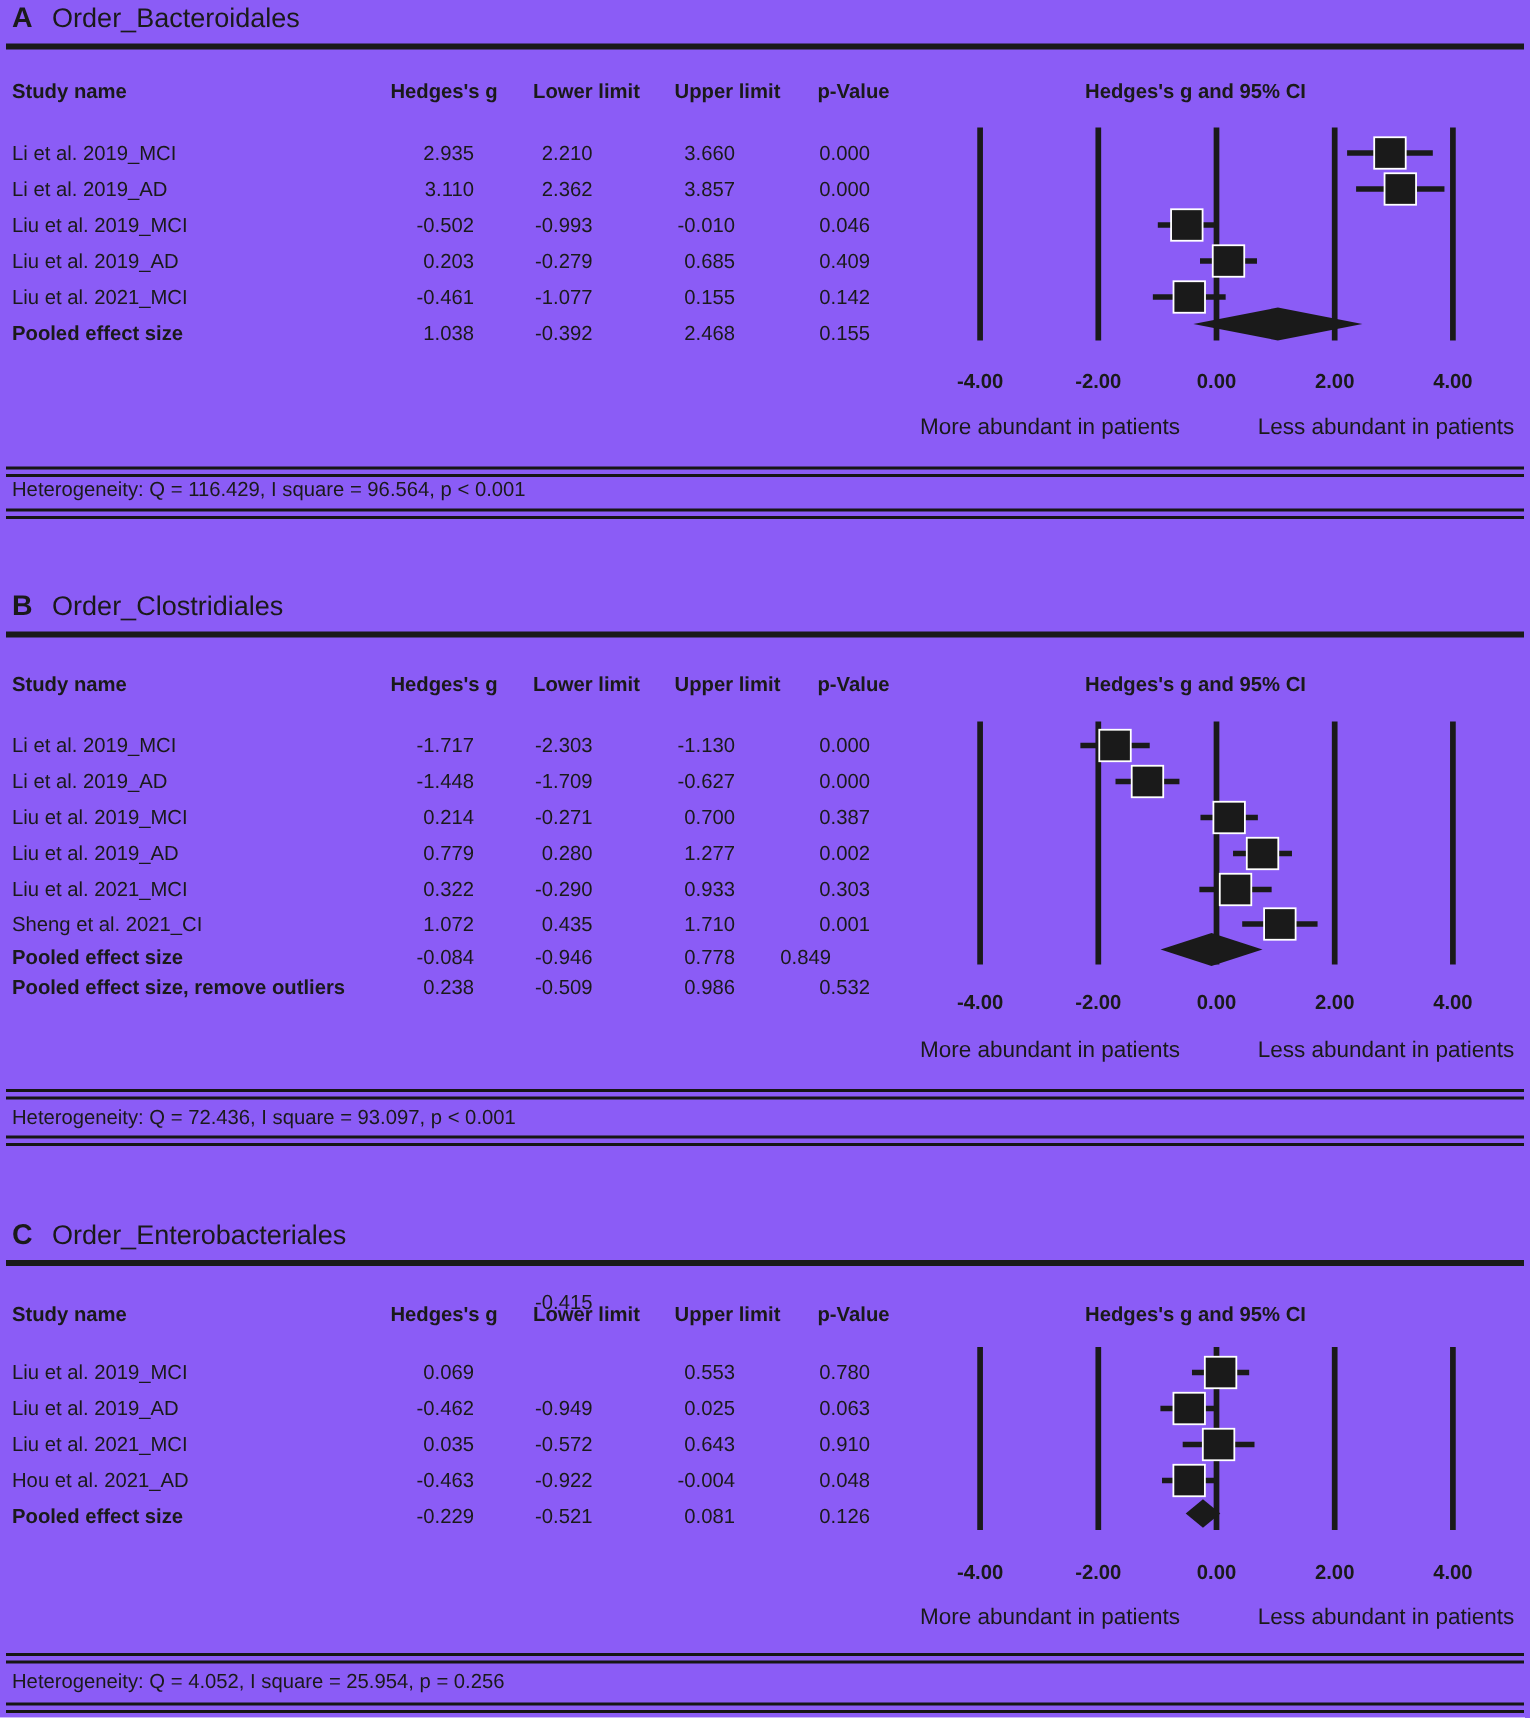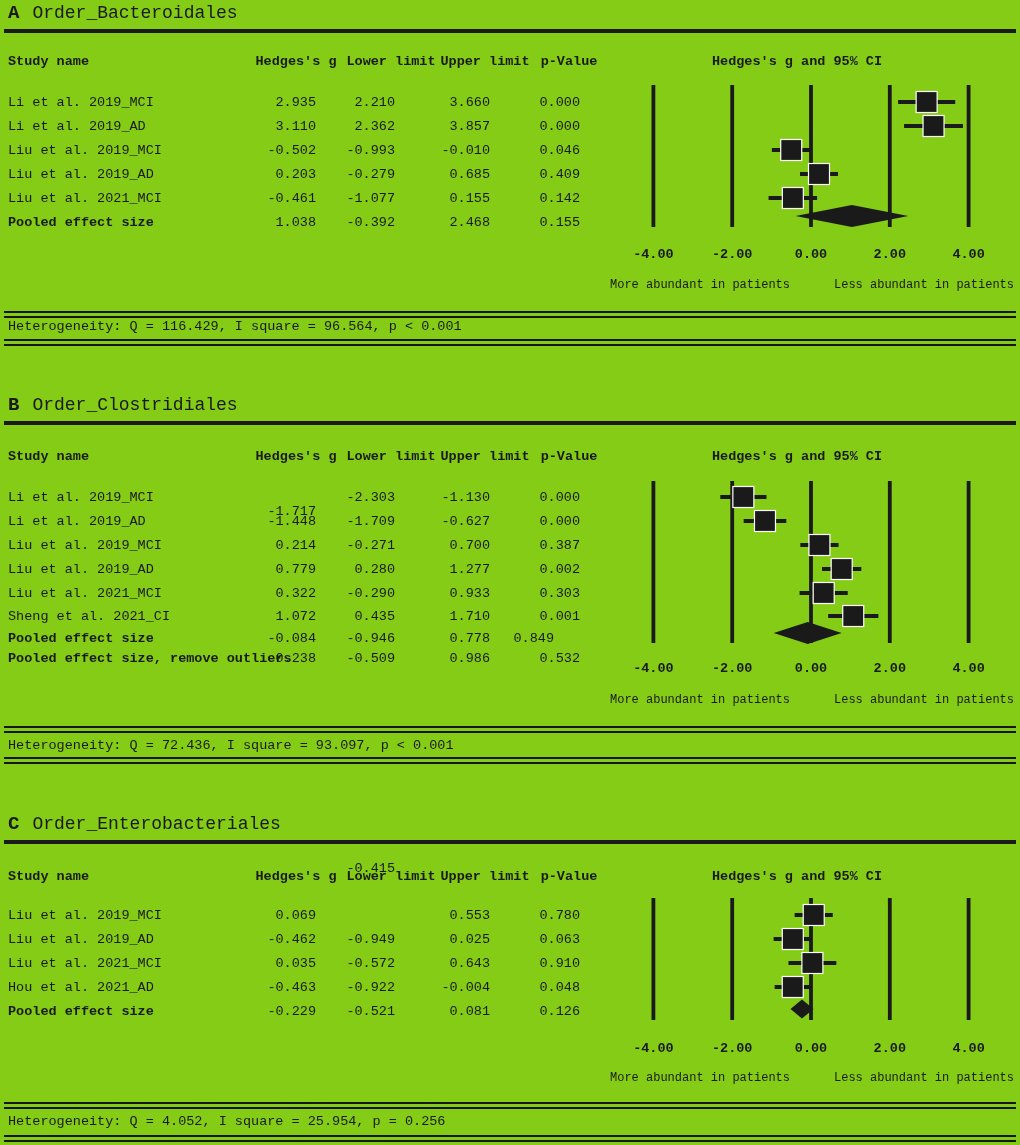--- a/index.html
+++ b/index.html
@@ -1,35 +1,35 @@
 <!DOCTYPE html>
 <html><head>
 <meta charset="utf-8">
 <style>
   html,body{margin:0;padding:0;background:#fff;}
   #figure{
-    position:relative;width:1020px;height:1145px;background:#84cc16;overflow:hidden;
-    font-family:Liberation Mono, monospace;color:#1a1a1a;
+    position:relative;width:1020px;height:1145px;background:#8b5cf6;overflow:hidden;
+    font-family:Liberation Sans, sans-serif;color:#1a1a1a;
   }
   .abs{position:absolute;white-space:nowrap;}
   .vmid{transform:translateY(-50%);}
   .cmid{transform:translate(-50%,-50%);}
   .panel-title{font-size:18px;}
   .panel-letter{font-weight:bold;font-size:19px;}
   .panel-name{margin-left:13px;}
   .rule{position:absolute;left:4px;width:1012px;height:0;border-top:4px solid #1a1a1a;}
   .rule-double{position:absolute;left:4px;width:1012px;height:7px;box-sizing:border-box;
     border-top:2.5px solid #161616;border-bottom:2px solid #161616;}
   .cell{font-size:13.5px;}
   .hdr{font-weight:bold;}
   .b{font-weight:bold;}
   .num{text-align:right;}
   .tick{font-size:13.5px;font-weight:bold;}
   .plot-title{font-size:13.5px;font-weight:bold;}
-  .abund{font-size:12px;}
+  .abund{font-size:15px;}
   .het{font-size:13.5px;}
   svg{position:absolute;display:block;}
 </style>
 </head>
 <body>
 
 <div id="figure">
     <div class="abs panel-title vmid" style="left: 8px; top: 13px;"><span class="panel-letter">A</span><span class="panel-name">Order_Bacteroidales</span></div>
     <div class="rule" style="top: 29px; position: absolute;"></div>
     <div class="abs cell hdr vmid" style="left: 8px; top: 61px;">Study name</div>
@@ -98,21 +98,21 @@
     <div class="rule-double" style="top: 339px;"></div>
     <div class="abs panel-title vmid" style="left: 8px; top: 405px;"><span class="panel-letter">B</span><span class="panel-name">Order_Clostridiales</span></div>
     <div class="rule" style="top: 421px; position: absolute;"></div>
     <div class="abs cell hdr vmid" style="left: 8px; top: 456px;">Study name</div>
     <div class="abs cell hdr cmid" style="left: 296px; top: 456px;">Hedges's g</div>
     <div class="abs cell hdr cmid" style="left: 391px; top: 456px;">Lower limit</div>
     <div class="abs cell hdr cmid" style="left: 485px; top: 456px;">Upper limit</div>
     <div class="abs cell hdr cmid" style="left: 569px; top: 456px;">p-Value</div>
     <div class="abs plot-title cmid" style="left: 797px; top: 456px;">Hedges's g and 95% CI</div>
     <div class="abs cell vmid" style="left: 8px; top: 497px;">Li et al. 2019_MCI</div>
-    <div class="abs cell num vmid" style="left: 230px; top: 497px; width: 86px; margin-top: 14px;">-1.717</div>
+    <div class="abs cell num vmid" style="left: 230px; top: 497px; width: 86px;">-1.717</div>
     <div class="abs cell num vmid" style="left: 309px; top: 497px; width: 86px;">-2.303</div>
     <div class="abs cell num vmid" style="left: 404px; top: 497px; width: 86px;">-1.130</div>
     <div class="abs cell num vmid" style="left: 494px; top: 497px; width: 86px;">0.000</div>
     <div class="abs cell vmid" style="left: 8px; top: 521px;">Li et al. 2019_AD</div>
     <div class="abs cell num vmid" style="left: 230px; top: 521px; width: 86px;">-1.448</div>
     <div class="abs cell num vmid" style="left: 309px; top: 521px; width: 86px;">-1.709</div>
     <div class="abs cell num vmid" style="left: 404px; top: 521px; width: 86px;">-0.627</div>
     <div class="abs cell num vmid" style="left: 494px; top: 521px; width: 86px;">0.000</div>
     <div class="abs cell vmid" style="left: 8px; top: 545px;">Liu et al. 2019_MCI</div>
     <div class="abs cell num vmid" style="left: 230px; top: 545px; width: 86px;">0.214</div>

